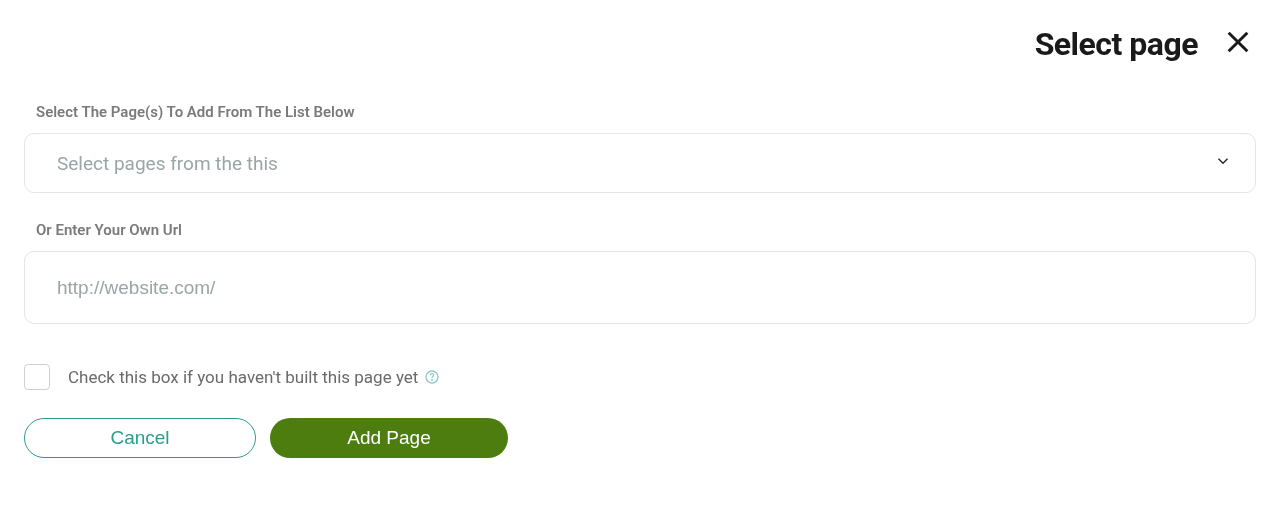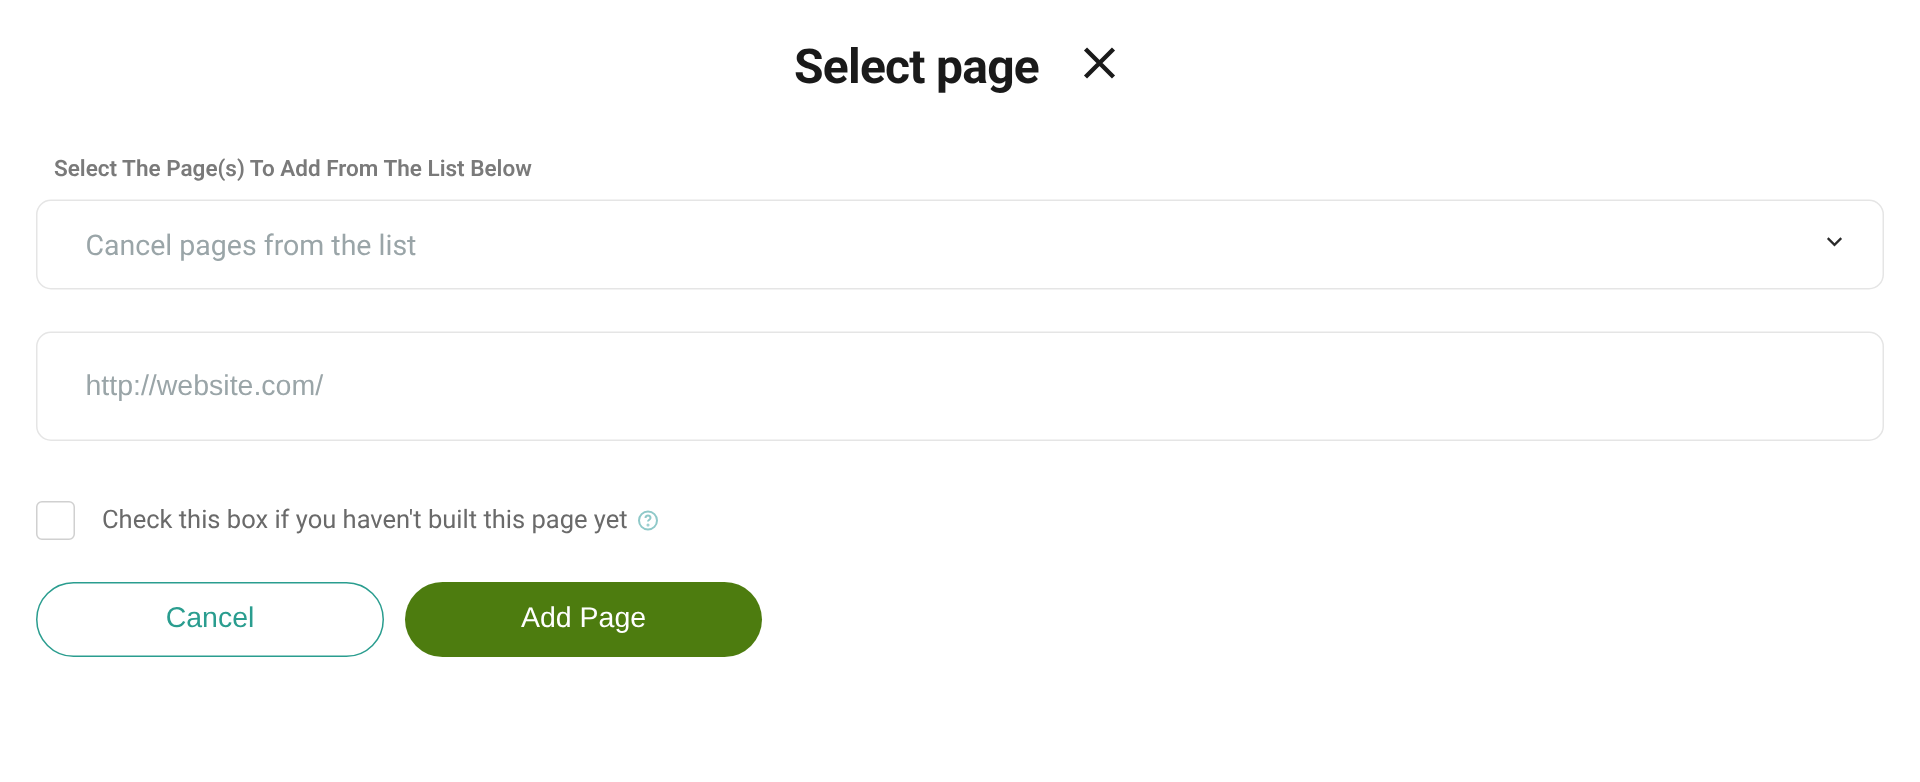--- a/index.html
+++ b/index.html
@@ -8,21 +8,21 @@
       padding: 0;
     }
     body {
       font-family: -apple-system, BlinkMacSystemFont, 'Segoe UI', Roboto, Helvetica, Arial, sans-serif;
       background: #ffffff;
       padding: 24px;
       width: 1280px;
     }
     .header-row {
       display: flex;
-      justify-content: center;
+      justify-content: flex-end;
       align-items: center;
       margin-bottom: 40px;
       gap: 22px;
     }
     .modal-title {
       font-size: 32px;
       font-weight: 700;
       color: #1a1a1a;
       letter-spacing: -0.5px;
     }
@@ -128,21 +128,21 @@
       height: 16px;
       stroke: #8fc9c9;
       stroke-width: 2;
       fill: none;
     }
     .button-row {
       display: flex;
       gap: 14px;
     }
     .btn {
-      height: 50px;
+      height: 40px;
       border-radius: 28px;
       font-size: 19px;
       font-weight: 500;
       cursor: pointer;
       display: flex;
       align-items: center;
       justify-content: center;
       padding: 0 20px;
     }
     .btn-cancel {
@@ -168,30 +168,31 @@
       <svg viewBox="0 0 24 24" fill="none">
           <path d="M4 4 L20 20 M20 4 L4 20"></path>
         </svg>
     </span>
   </button>
 </div>
 
 <div class="field-group">
   <label class="field-label">Select The Page(s) To Add From The List Below</label>
   <div class="select-wrapper">
-    <div class="select-display">Cancel pages from the list</div>
+    <div class="select-display">Select pages from the this</div>
     <span class="select-chevron">
       <svg viewBox="0 0 24 24" fill="none">
           <path d="M6 9 L12 15 L18 9"></path>
         </svg>
     </span>
   </div>
 </div>
 
 <div class="field-group">
+  <label class="field-label">Or Enter Your Own Url</label>
   <input type="text" class="url-input" placeholder="http://website.com/" style="">
 </div>
 
 <div class="checkbox-row">
   <div class="checkbox-box"></div>
   <span class="checkbox-label">
     <span>Check this box if you haven't built this page yet</span>
     <span class="help-icon">
       <svg viewBox="0 0 24 24">
           <circle cx="12" cy="12" r="9"></circle>

